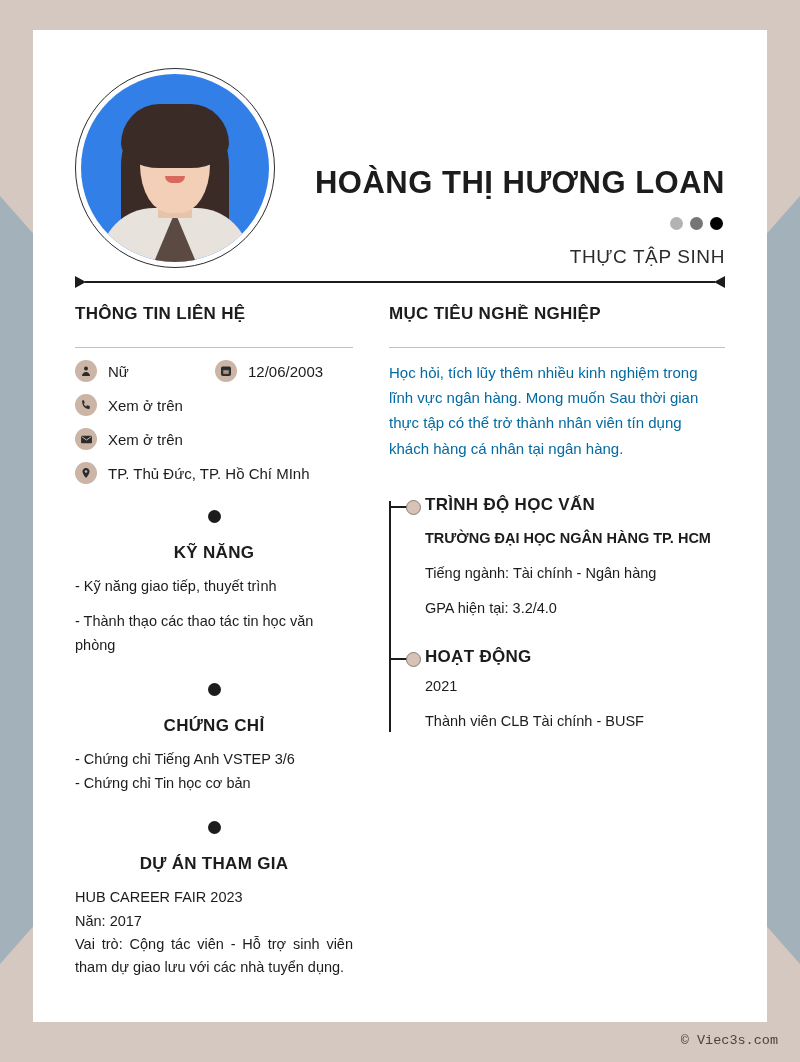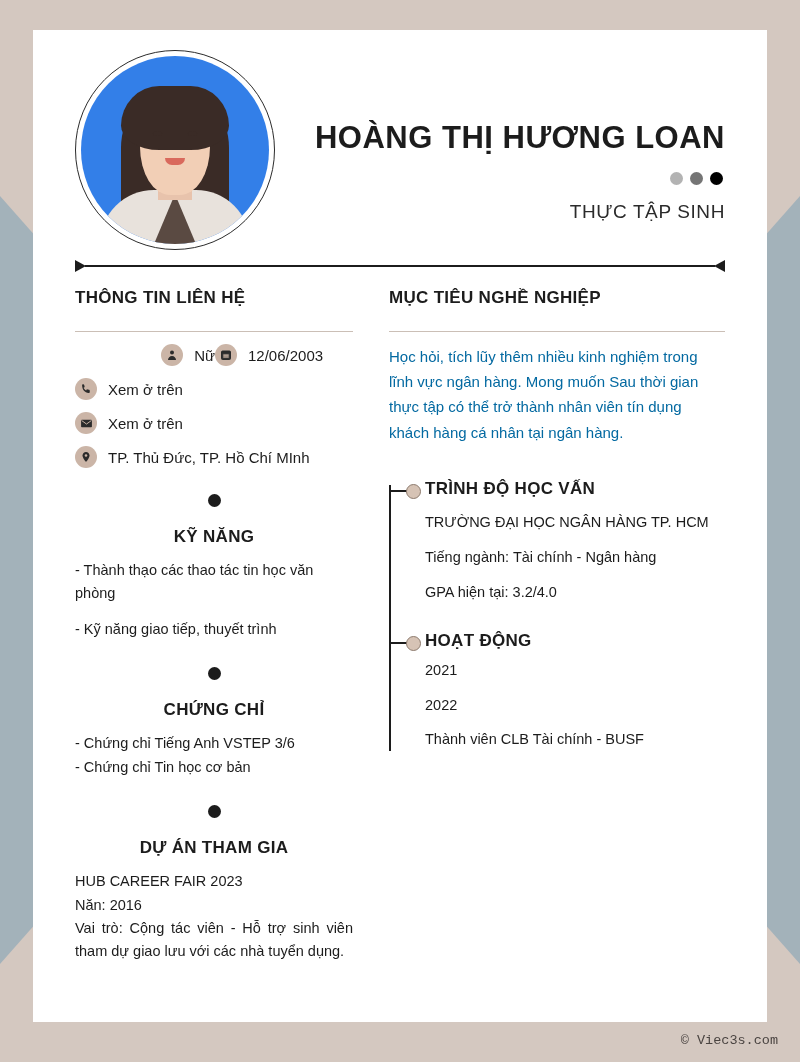--- a/index.html
+++ b/index.html
@@ -42,23 +42,24 @@
     width: 734px;
     height: 992px;
     background: #ffffff;
     z-index: 2;
     padding: 0;
   }
 
   
   .header {
     display: flex;
-    align-items: center;
+    align-items: flex-end;
     padding: 18px 42px 0 42px;
     height: 222px;
+    margin-top: 16px;
   }
 
   .photo-wrap {
     width: 200px;
     height: 200px;
     border-radius: 50%;
     border: 1.5px solid #2b2b2b;
     padding: 5px;
     flex: none;
     background: #fff;
@@ -224,21 +225,21 @@
     margin-bottom: 12px;
   }
 
   
   .contact-row {
     display: flex;
     align-items: center;
     margin-bottom: 12px;
   }
   .contact-cell { display: flex; align-items: center; }
-  .contact-cell.first { width: 140px; flex: none; justify-content: flex-end; }
+  .contact-cell.first { width: 140px; flex: none; }
   .ci {
     width: 22px; height: 22px;
     border-radius: 50%;
     background: #cbb5a7;
     display: flex;
     align-items: center;
     justify-content: center;
     flex: none;
     margin-right: 11px;
   }
@@ -324,21 +325,21 @@
   .tl-title {
     font-size: 17px;
     font-weight: bold;
     letter-spacing: 0.3px;
     color: #1c1c1c;
     line-height: 1.2;
     margin-top: 28px;
   }
   .tl-sub {
     font-size: 14.5px;
-    font-weight: normal;
+    font-weight: bold;
     color: #1c1c1c;
     line-height: 1.5;
     margin-top: 13px;
   }
   .tl-line {
     font-size: 14.5px;
     color: #1c1c1c;
     line-height: 1.5;
     margin-top: 13px;
   }
@@ -456,36 +457,36 @@
             </svg>
           </span>
           <span class="contact-txt">TP. Thủ Đức, TP. Hồ Chí MInh</span>
         </div>
       </div>
 
       <div class="bullet-head">
         <span class="bdot"></span>
         <span class="btxt">KỸ NĂNG</span>
       </div>
+      <div class="li">- Kỹ năng giao tiếp, thuyết trình</div>
       <div class="li">- Thành thạo các thao tác tin học văn phòng</div>
-      <div class="li">- Kỹ năng giao tiếp, thuyết trình</div>
 
       <div class="bullet-head">
         <span class="bdot"></span>
         <span class="btxt">CHỨNG CHỈ</span>
       </div>
       <div class="li tight">- Chứng chỉ Tiếng Anh VSTEP 3/6</div>
       <div class="li tight">- Chứng chỉ Tin học cơ bản</div>
 
       <div class="bullet-head">
         <span class="bdot"></span>
         <span class="btxt">DỰ ÁN THAM GIA</span>
       </div>
       <div class="proj-line">HUB CAREER FAIR 2023</div>
-      <div class="proj-line">Năn: 2016</div>
+      <div class="proj-line">Năn: 2017</div>
       <div class="proj-line just">Vai trò: Cộng tác viên - Hỗ trợ sinh viên tham dự giao lưu với các nhà tuyển dụng.</div>
 
     </div>
 
     <div class="col-right">
 
       <div class="sec-head">MỤC TIÊU NGHỀ NGHIỆP</div>
       <div class="objective">Học hỏi, tích lũy thêm nhiều kinh nghiệm trong lĩnh vực ngân hàng. Mong muốn Sau thời gian thực tập có thể trở thành nhân viên tín dụng khách hàng cá nhân tại ngân hàng.</div>
 
       <div class="timeline">
@@ -498,21 +499,20 @@
           <div class="tl-sub">TRƯỜNG ĐẠI HỌC NGÂN HÀNG TP. HCM</div>
           <div class="tl-line">Tiếng ngành: Tài chính - Ngân hàng</div>
           <div class="tl-line">GPA hiện tại: 3.2/4.0</div>
         </div>
 
         <div class="tl-item">
           <span class="tl-connector"></span>
           <span class="tl-marker"></span>
           <div class="tl-title">HOẠT ĐỘNG</div>
           <div class="tl-line small-gap">2021</div>
-          <div class="tl-line">2022</div>
           <div class="tl-line">Thành viên CLB Tài chính - BUSF</div>
         </div>
 
       </div>
     </div>
   </div>
 </div>
 
 <div class="footer">© Viec3s.com</div>
 

